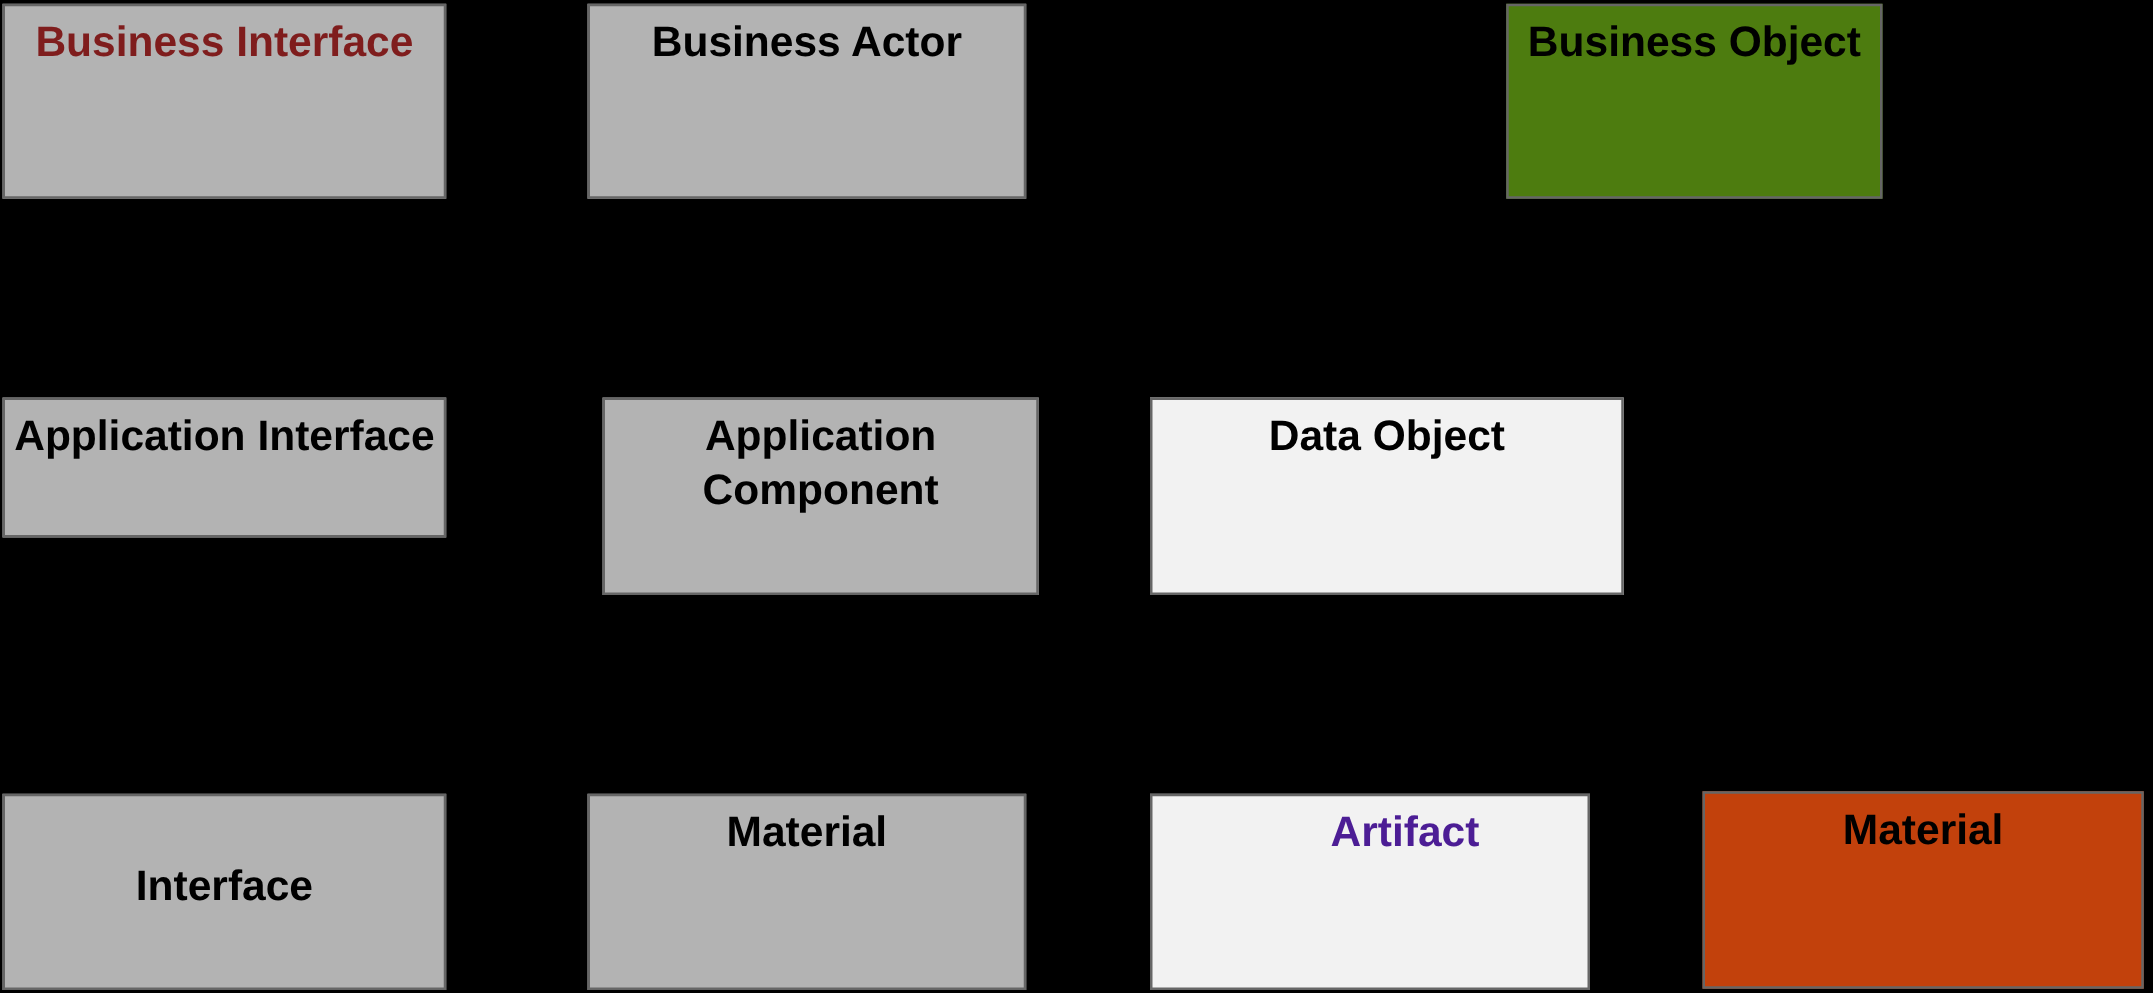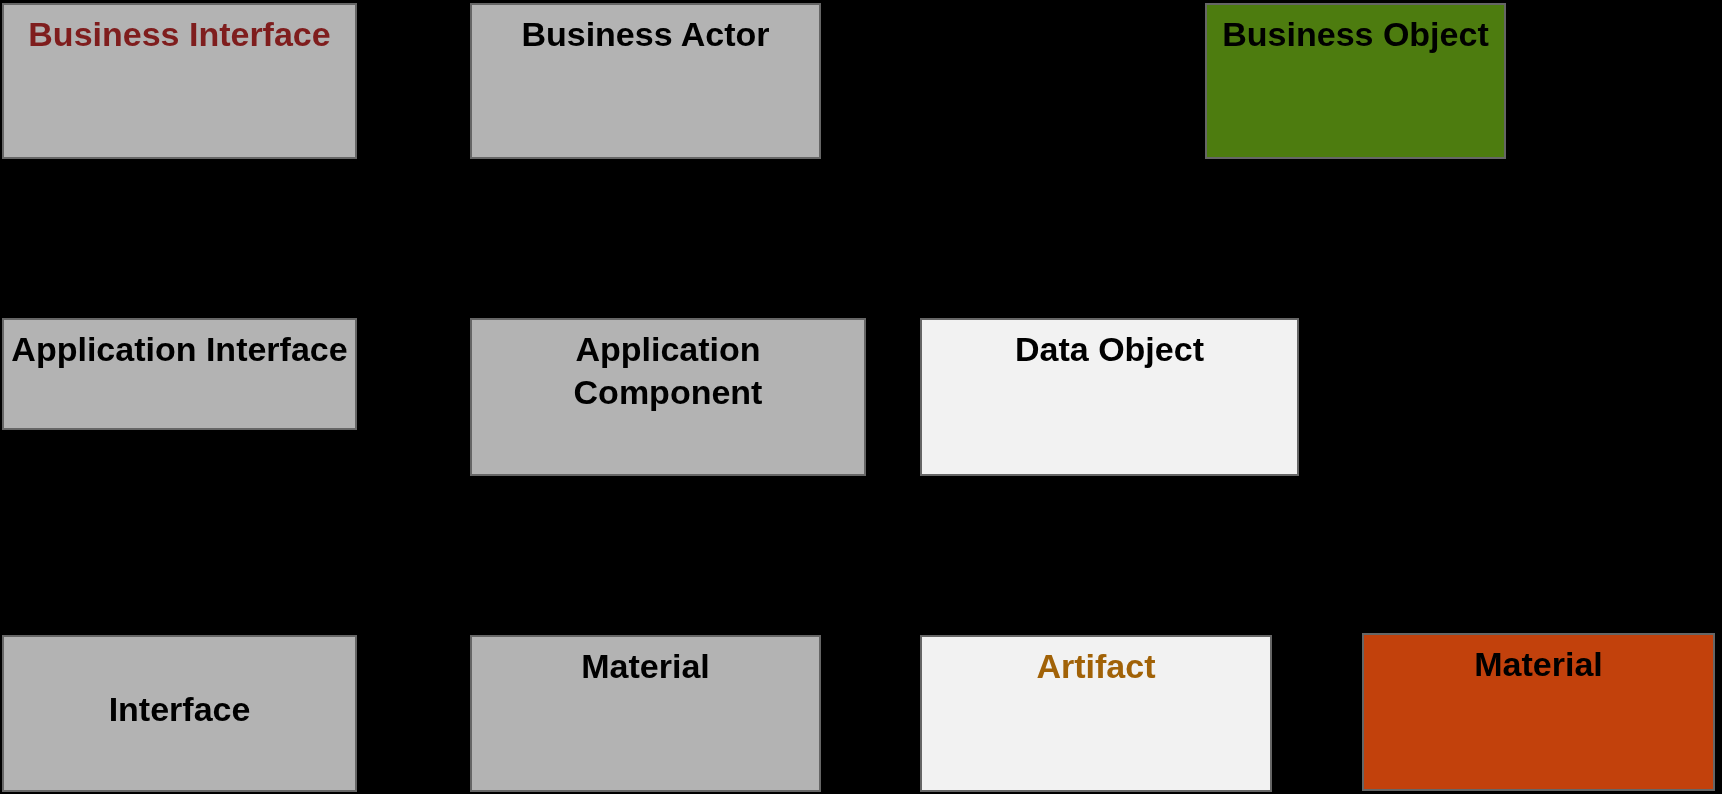--- a/index.html
+++ b/index.html
@@ -43,31 +43,31 @@
     </div>
     <div class="shape" style="left: 470px; top: 3px; width: 351px; height: 156px; background: rgb(179, 179, 179); border-color: rgb(102, 102, 102);">
       <div class="shape-label" style="color: rgb(0, 0, 0);"><span>Business Actor</span></div>
     </div>
     <div class="shape" style="left: 1205px; top: 3px; width: 301px; height: 156px; background: #4d7c0f; border-color: rgb(102, 102, 102);">
       <div class="shape-label" style="color: rgb(0, 0, 0);"><span>Business Object</span></div>
     </div>
     <div class="shape" style="left: 2px; top: 318px; width: 355px; height: 112px; background: rgb(179, 179, 179); border-color: rgb(102, 102, 102);">
       <div class="shape-label" style="color: rgb(0, 0, 0);"><span>Application Interface</span></div>
     </div>
-    <div class="shape" style="left: 470px; top: 318px; width: 396px; height: 158px; background: rgb(179, 179, 179); border-color: rgb(102, 102, 102);">
+    <div class="shape" style="left: 482px; top: 318px; width: 349px; height: 158px; background: rgb(179, 179, 179); border-color: rgb(102, 102, 102);">
       <div class="shape-label" style="color: rgb(0, 0, 0);"><span>Application</span><br><span>Component</span></div>
     </div>
     <div class="shape" style="left: 920px; top: 318px; width: 379px; height: 158px; background: rgb(242, 242, 242); border-color: rgb(102, 102, 102);">
       <div class="shape-label" style="color: rgb(0, 0, 0);"><span>Data Object</span></div>
     </div>
     <div class="shape" style="left: 2px; top: 635px; width: 355px; height: 157px; background: rgb(179, 179, 179); border-color: rgb(102, 102, 102);">
       <div class="shape-label" style="color: rgb(0, 0, 0);"><br><span>Interface</span></div>
     </div>
     <div class="shape" style="left: 470px; top: 635px; width: 351px; height: 157px; background: rgb(179, 179, 179); border-color: rgb(102, 102, 102);">
       <div class="shape-label" style="color: rgb(0, 0, 0);"><span>Material</span></div>
     </div>
     <div class="shape" style="left: 920px; top: 635px; width: 352px; height: 157px; background: rgb(242, 242, 242); border-color: rgb(102, 102, 102);">
-      <div class="shape-label" style="color: #a16207;"><span>Artifact</span></div>
+      <div class="shape-label" style="color: #4c1d95; margin-left: 28px;"><span>Artifact</span></div>
     </div>
     <div class="shape" style="left: 1362px; top: 633px; width: 353px; height: 158px; background: #c2410c; border-color: rgb(102, 102, 102);">
       <div class="shape-label" style="color: rgb(0, 0, 0);"><span>Material</span></div>
     </div>
   </div>
 
 </body></html>

